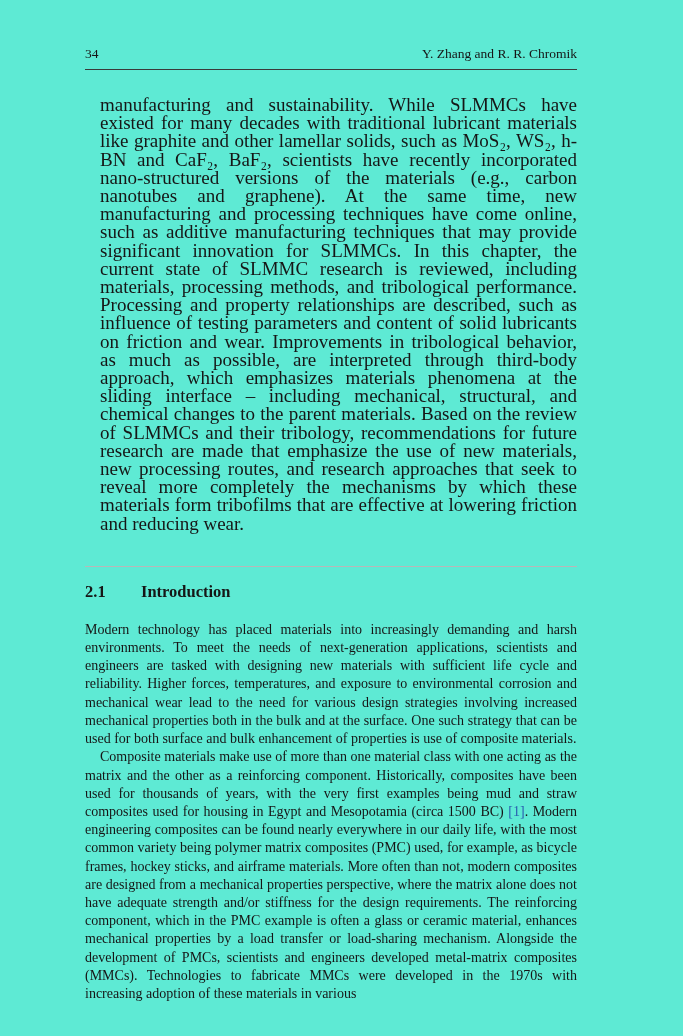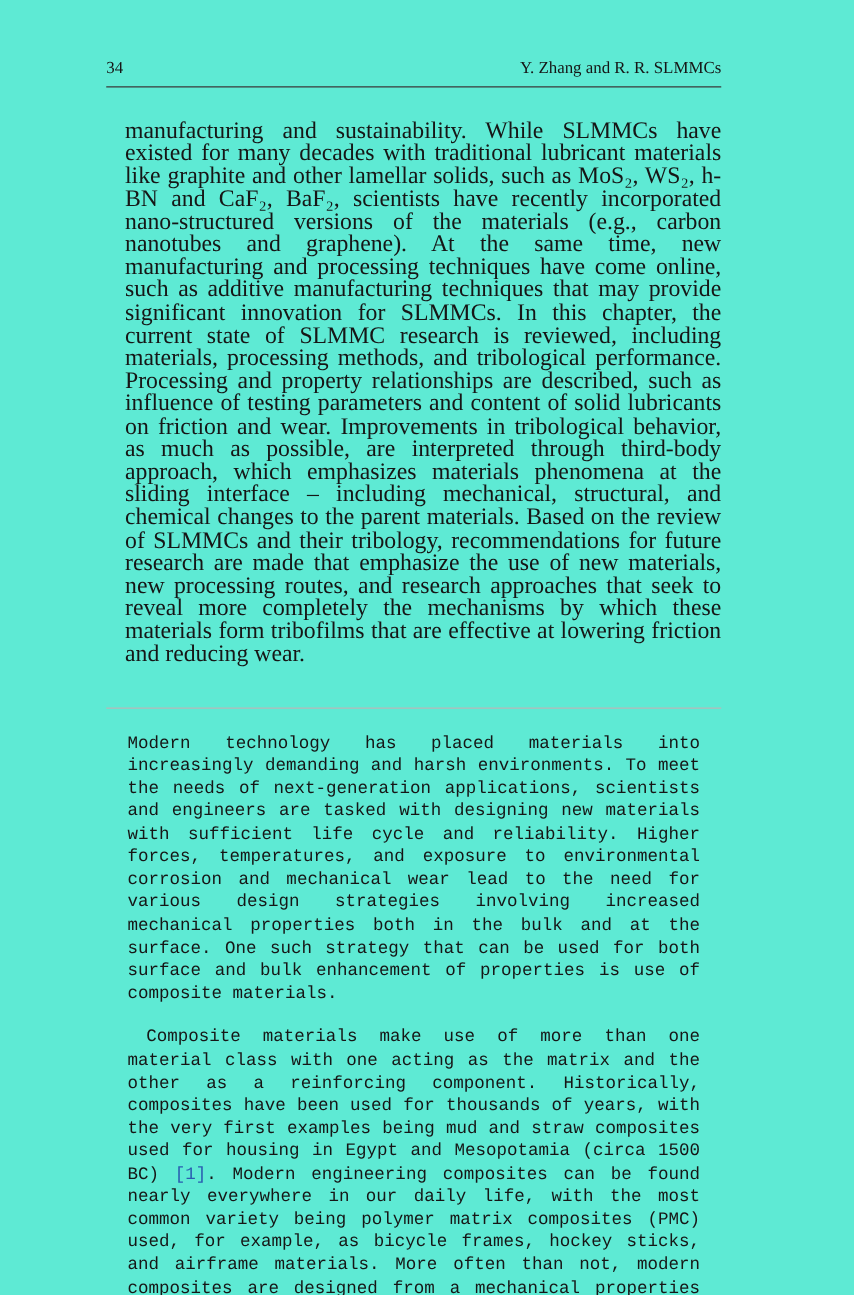--- a/index.html
+++ b/index.html
@@ -47,52 +47,54 @@
     margin-top: 15px;
     font-size: 16.5px;
     font-weight: bold;
     line-height: 20px;
   }
   .section-heading .sec-num {
     display: inline-block;
     min-width: 56px;
   }
   .body-par {
-    margin: 17px;
+    margin: 0;
     font-size: 14px;
     line-height: 18.2px;
     text-align: justify;
-    font-family: Liberation Mono, monospace;
   }
   .body-par.first-after-heading {
     margin-top: 19px;
   }
   .body-par.indented {
     text-indent: 15px;
   }
   .citation {
     color: var(--citation-link, #2a5db0);
     text-decoration: none;
     cursor: pointer;
   }
 </style>
 </head>
 <body>
 
 <div class="page">
 
   <header class="running-header">
     <span>34</span>
-    <span>Y. Zhang and R. R. SLMMCs</span>
+    <span>Y. Zhang and R. R. Chromik</span>
   </header>
 
   <hr class="header-rule">
 
   <p class="abstract-cont">manufacturing and sustainability. While SLMMCs have existed for many decades with traditional lubricant materials like graphite and other lamellar solids, such as MoS₂, WS₂, h-BN and CaF₂, BaF₂, scientists have recently incorporated nano-structured versions of the materials (e.g., carbon nanotubes and graphene). At the same time, new manufacturing and processing techniques have come online, such as additive manufacturing techniques that may provide significant innovation for SLMMCs. In this chapter, the current state of SLMMC research is reviewed, including materials, processing methods, and tribological performance. Processing and property relationships are described, such as influence of testing parameters and content of solid lubricants on friction and wear. Improvements in tribological behavior, as much as possible, are interpreted through third-body approach, which emphasizes materials phenomena at the sliding interface – including mechanical, structural, and chemical changes to the parent materials. Based on the review of SLMMCs and their tribology, recommendations for future research are made that emphasize the use of new materials, new processing routes, and research approaches that seek to reveal more completely the mechanisms by which these materials form tribofilms that are effective at lowering friction and reducing wear.</p>
 
   <hr class="section-rule">
 
+  <div class="section-heading">
+    <span class="sec-num">2.1</span><span>Introduction</span>
+  </div>
 
   <p class="body-par first-after-heading">Modern technology has placed materials into increasingly demanding and harsh environments. To meet the needs of next-generation applications, scientists and engineers are tasked with designing new materials with sufficient life cycle and reliability. Higher forces, temperatures, and exposure to environmental corrosion and mechanical wear lead to the need for various design strategies involving increased mechanical properties both in the bulk and at the surface. One such strategy that can be used for both surface and bulk enhancement of properties is use of composite materials.</p>
 
   <p class="body-par indented"><span>Composite materials make use of more than one material class with one acting as the matrix and the other as a reinforcing component. Historically, composites have been used for thousands of years, with the very first examples being mud and straw composites used for housing in Egypt and Mesopotamia (circa 1500 BC) </span><a class="citation">[1]</a><span>. Modern engineering composites can be found nearly everywhere in our daily life, with the most common variety being polymer matrix composites (PMC) used, for example, as bicycle frames, hockey sticks, and airframe materials. More often than not, modern composites are designed from a mechanical properties perspective, where the matrix alone does not have adequate strength and/or stiffness for the design requirements. The reinforcing component, which in the PMC example is often a glass or ceramic material, enhances mechanical properties by a load transfer or load-sharing mechanism. Alongside the development of PMCs, scientists and engineers developed metal-matrix composites (MMCs). Technologies to fabricate MMCs were developed in the 1970s with increasing adoption of these materials in various</span></p>
 
 </div>
 
 </body></html>

